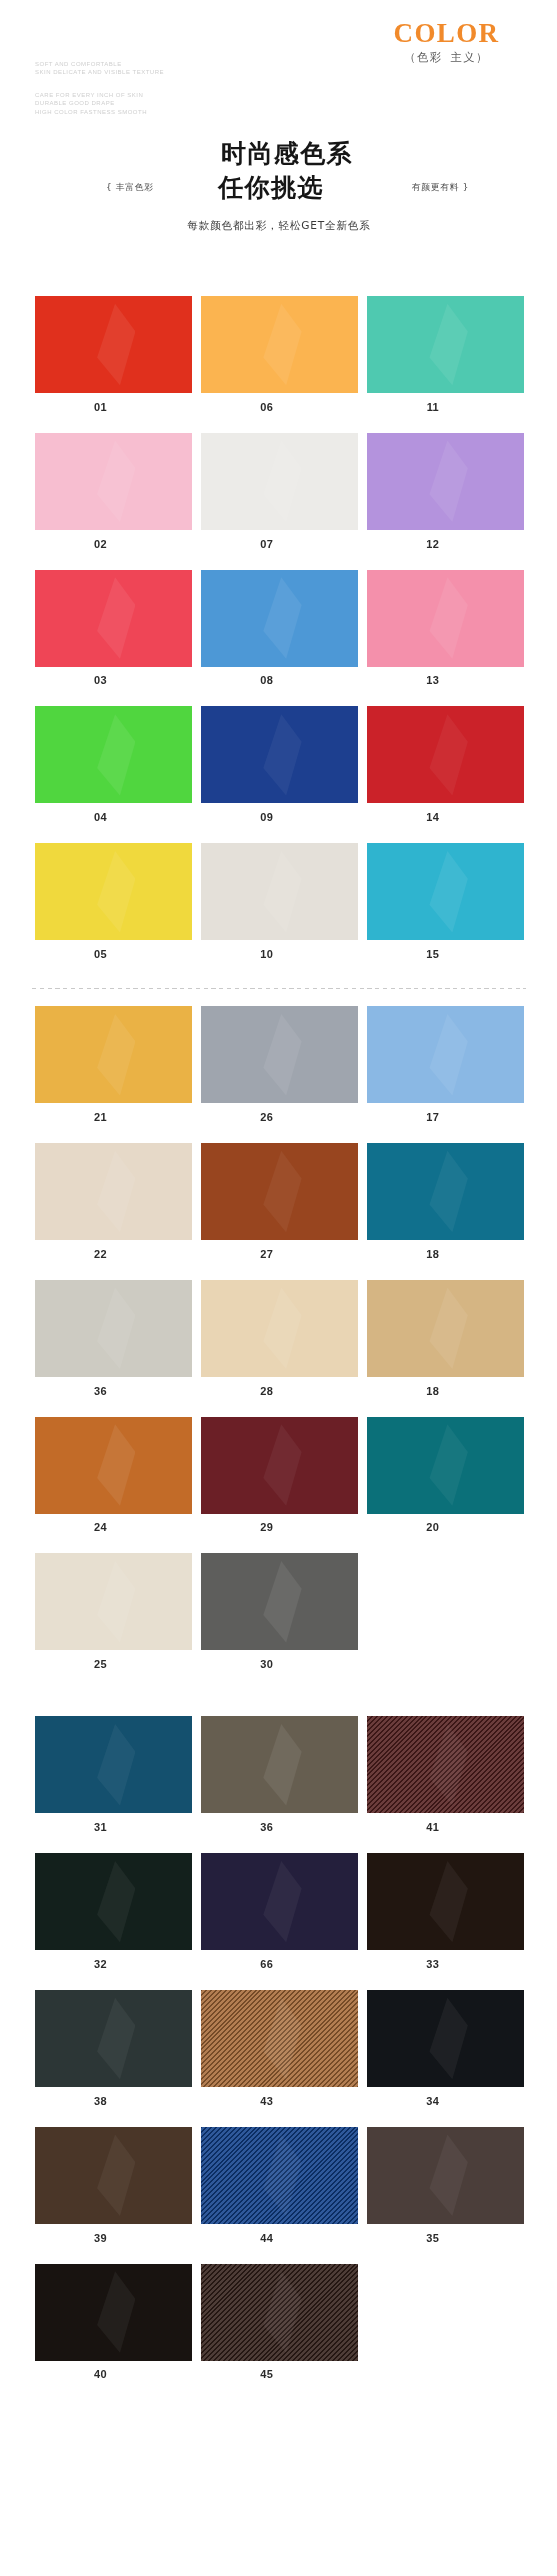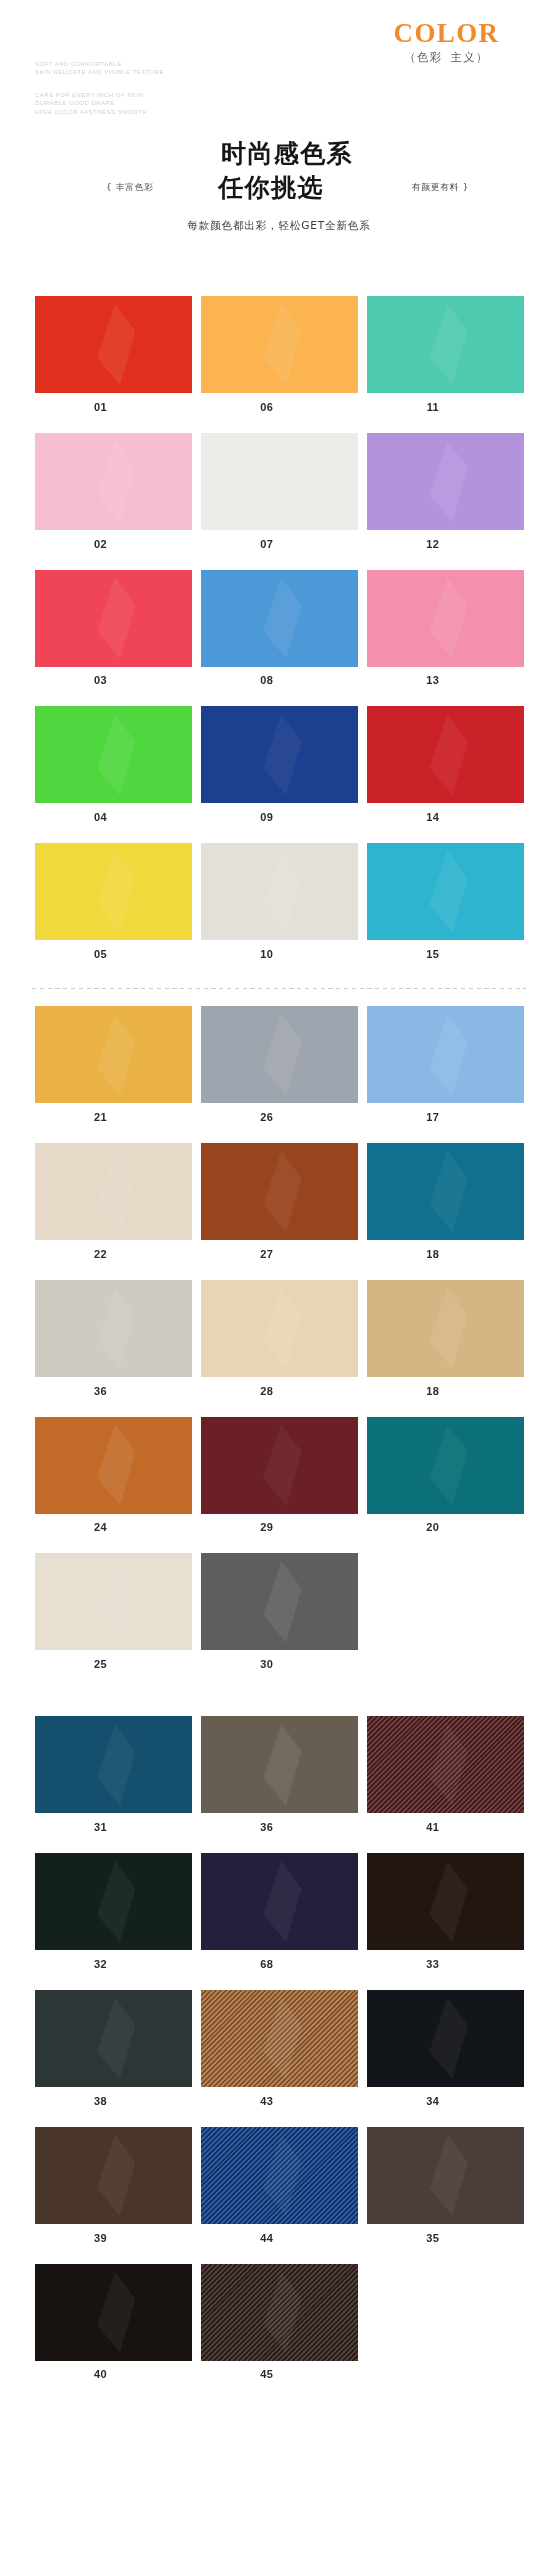--- a/index.html
+++ b/index.html
@@ -337,21 +337,21 @@
           <div class="cell">
             <div class="swatch twill dark" style="background-color: rgb(85, 32, 31);"></div>
             <div class="swatch-label">41</div>
           </div>
           <div class="cell">
             <div class="swatch dark" style="background-color: rgb(19, 32, 28);"></div>
             <div class="swatch-label">32</div>
           </div>
           <div class="cell">
             <div class="swatch dark" style="background-color: rgb(36, 31, 60);"></div>
-            <div class="swatch-label">68</div>
+            <div class="swatch-label">66</div>
           </div>
           <div class="cell">
             <div class="swatch dark" style="background-color: rgb(33, 22, 16);"></div>
             <div class="swatch-label">33</div>
           </div>
           <div class="cell">
             <div class="swatch dark" style="background-color: rgb(44, 54, 54);"></div>
             <div class="swatch-label">38</div>
           </div>
           <div class="cell">

